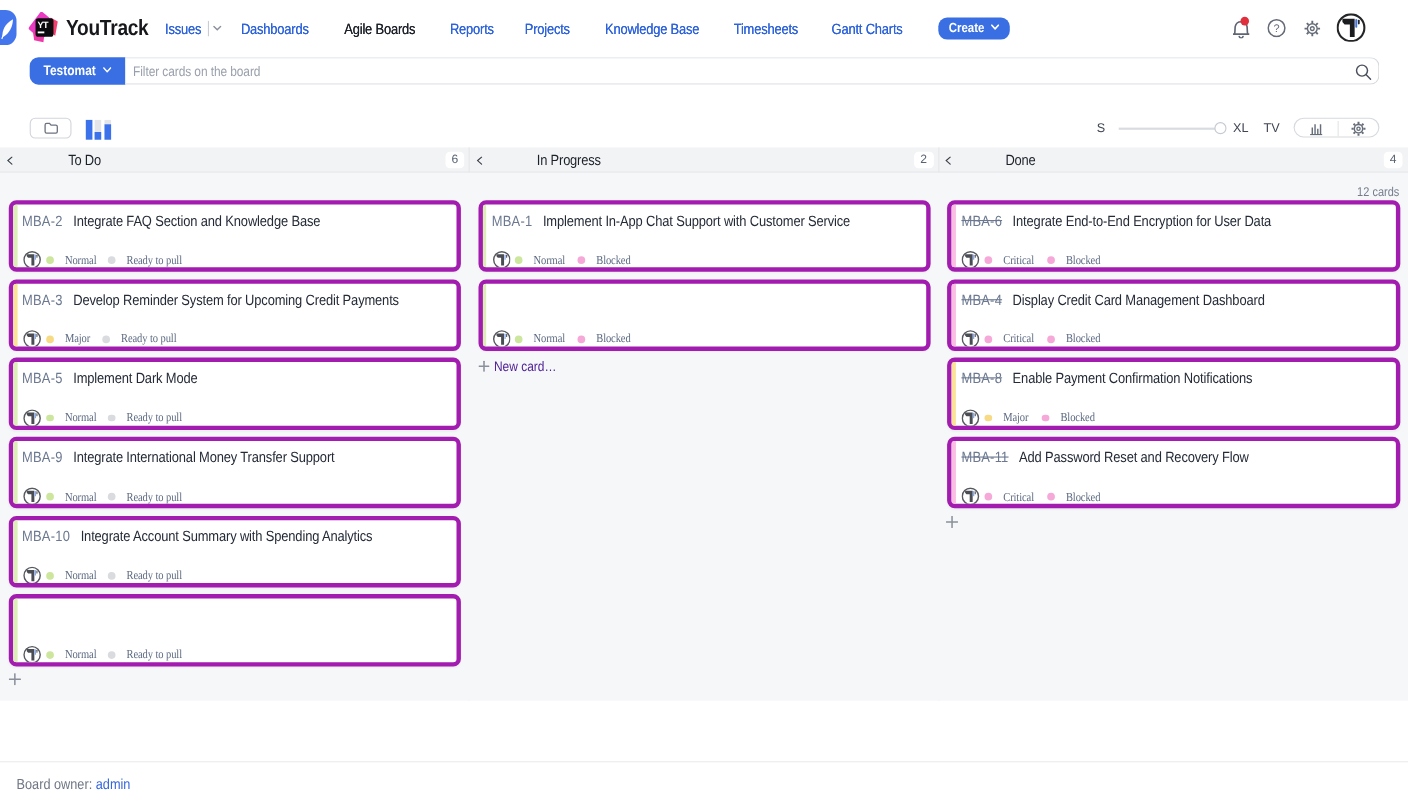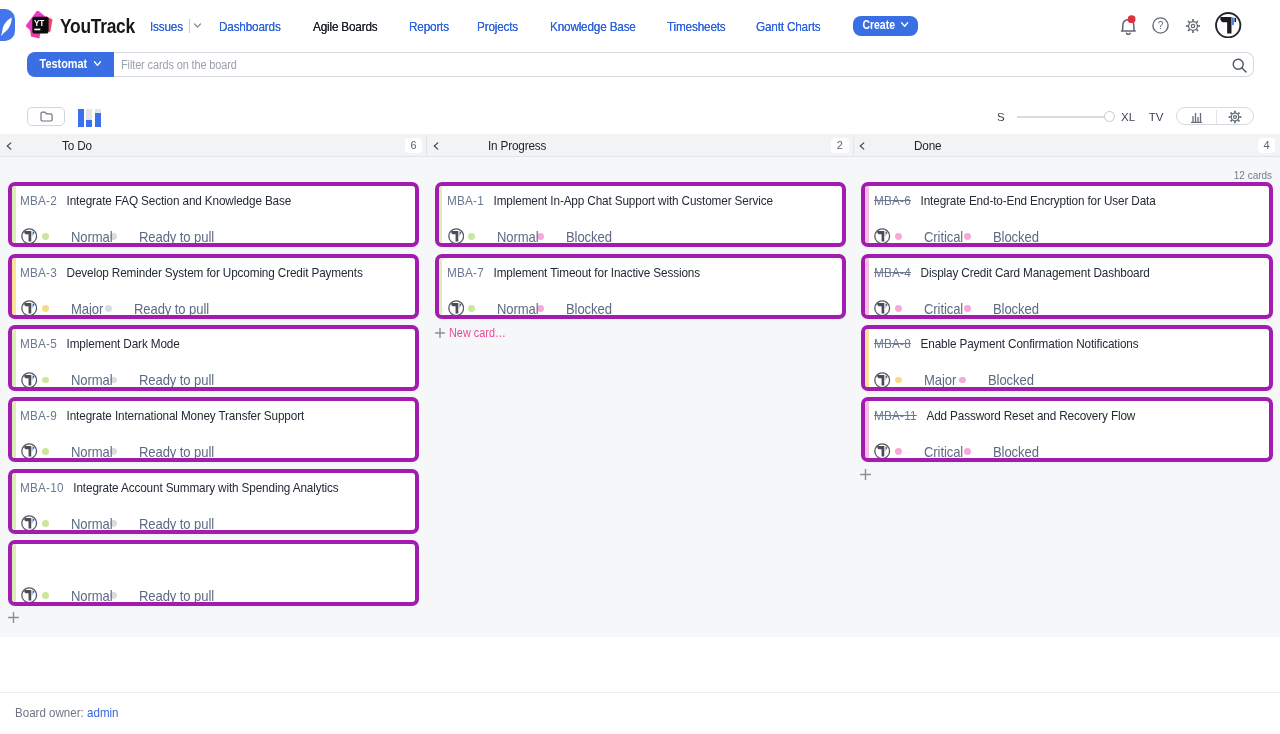--- a/index.html
+++ b/index.html
@@ -34,21 +34,21 @@
   .stripe { position:absolute; left:0; top:0; width:3.6px; height:100%; }
   .sg { background:#dcedb8; } .sy { background:#fae398; } .sp { background:#f9bee1; }
   .trow { position:absolute; left:8.4px; top:7.1px; font-size:13.5px; letter-spacing:-0.15px; color:#242a36; white-space:nowrap; }
   .cid { color:#6b7890; letter-spacing:0.25px; }
   .cid.done { text-decoration:line-through; }
   .meta { position:absolute; left:9.2px; top:42.3px; height:17px; display:flex; align-items:center; }
   .av { width:16.4px; height:16.4px; flex:none; margin-right:4.2px; }
   .gap { display:inline-block; width:11px; }
   .dot { width:6.9px; height:6.9px; border-radius:50%; flex:none; }
   .dg { background:#cde69e; } .dy { background:#f6db84; } .dp { background:#f6a9d8; } .dgr { background:#d9dbdf; }
-  .lbl { font-size:15px; letter-spacing:-0.1px; color:#5d6a82; margin-left:22px; white-space:nowrap; display:inline-block; overflow:visible; }
+  .lbl { font-size:11px; letter-spacing:-0.1px; color:#5d6a82; margin-left:10px; white-space:nowrap; display:inline-block; overflow:visible;font-family:Liberation Serif, serif; }
   .w-n { width:31px; } .w-ma { width:26px; } .w-c { width:31px; } .w-b { width:36px; } .w-r { width:59px; }
   .ml { margin-left:8.8px; }
   .plus line { stroke:#8a909b; stroke-width:1.4; stroke-linecap:round; }
 </style>
 </head>
 <body>
 <div id="app">
 
   <div class="bluetab"></div>
   <svg class="abs" style="left:1px;top:17px" width="12" height="19" viewBox="0 0 12 19">
@@ -310,39 +310,38 @@
           <rect x="20.6" y="6.2" width="1.8" height="4.6" rx="0.8" fill="#55585e"></rect>
         </svg>
       <span class="dot dg"></span>
         <span class="lbl w-n"><span class="cx">Normal</span></span>
         <span class="dot dp ml"></span>
         <span class="lbl w-b"><span class="cx">Blocked</span></span>
       </div>
   </div>
   <div class="card" style="left:434.7px;top:253.5px">
       <div class="stripe sg"></div>
-    <div class="trow"><span class="cx"><span class="cid">MBA-7</span><i class="gap"></i>Implement Timeout for Inactive Sessions</span></div>
     <div class="meta">
         <svg class="av" viewBox="0 0 28 28">
           <circle cx="14" cy="14" r="12.6" fill="#fff" stroke="#55585e" stroke-width="2.2"></circle>
           <path d="M5.7 5.3 H17.5 V22.9 H12.9 V10.8 H7.8 L5.7 8.6 Z" fill="#4a4d53"></path>
           <rect x="18.1" y="5.6" width="1.9" height="8.4" rx="0.9" fill="#84a6ee"></rect>
           <rect x="20.6" y="6.2" width="1.8" height="4.6" rx="0.8" fill="#55585e"></rect>
         </svg>
       <span class="dot dg"></span>
         <span class="lbl w-n"><span class="cx">Normal</span></span>
         <span class="dot dp ml"></span>
         <span class="lbl w-b"><span class="cx">Blocked</span></span>
       </div>
   </div>
   <svg class="plus" style="position:absolute;left:435px;top:327.6px" width="10" height="10" viewBox="0 0 10 10">
       <line x1="5" y1="0.5" x2="5" y2="9.5"></line>
       <line x1="0.5" y1="5" x2="9.5" y2="5"></line>
     </svg>
-  <div class="abs" style="left:448.8px;top:325.8px;font-size:12.5px;color:#ec4899"><span class="cx">New card…</span></div>
+  <div class="abs" style="left:448.8px;top:325.8px;font-size:12.5px;color:#4c1d95"><span class="cx">New card…</span></div>
 
   <div class="card" style="left:861.3px;top:181.8px">
       <div class="stripe sp"></div>
     <div class="trow"><span class="cx"><span class="cid done">MBA-6</span><i class="gap"></i>Integrate End-to-End Encryption for User Data</span></div>
     <div class="meta">
         <svg class="av" viewBox="0 0 28 28">
           <circle cx="14" cy="14" r="12.6" fill="#fff" stroke="#55585e" stroke-width="2.2"></circle>
           <path d="M5.7 5.3 H17.5 V22.9 H12.9 V10.8 H7.8 L5.7 8.6 Z" fill="#4a4d53"></path>
           <rect x="18.1" y="5.6" width="1.9" height="8.4" rx="0.9" fill="#84a6ee"></rect>
           <rect x="20.6" y="6.2" width="1.8" height="4.6" rx="0.8" fill="#55585e"></rect>

